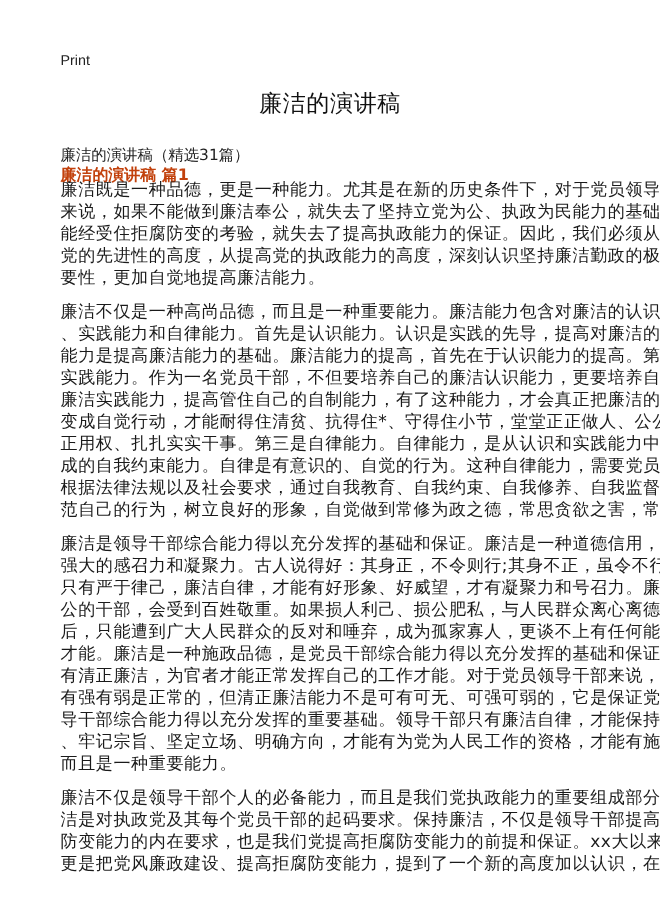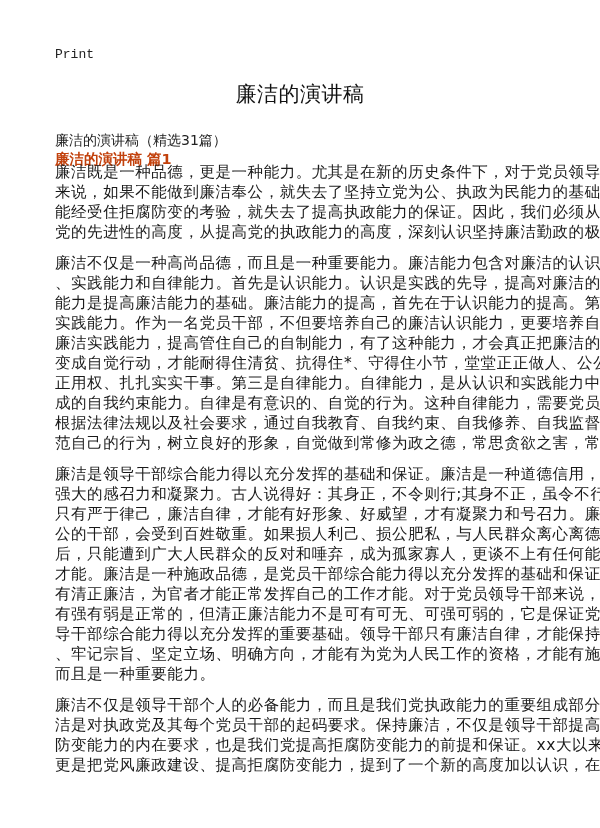--- a/index.html
+++ b/index.html
@@ -9,21 +9,21 @@
       background: #ffffff;
       color: #111111;
       font-family: "DejaVu Sans", sans-serif;
       overflow: hidden;
       position: relative;
     }
     .print-label {
       position: absolute;
       left: 55px;
       top: 47px;
-      font-family: Liberation Mono, monospace;
+      font-family: Liberation Sans, sans-serif;
       font-size: 13px;
       color: #222;
     }
     .doc-title {
       position: absolute;
       left: 0;
       width: 600px;
       top: 80px;
       text-align: center;
       font-size: 21px;
@@ -72,20 +72,21 @@
 <div class="doc-subtitle">廉洁的演讲稿（精选31篇）</div>
 
 <div class="section-heading">廉洁的演讲稿 篇1</div>
 
 <div class="body" id="doc-body" style="top:162px;">
     <p class="para">
       <span class="line">廉洁既是一种品德，更是一种能力。尤其是在新的历史条件下，对于党员领导干部</span>
       <span class="line">来说，如果不能做到廉洁奉公，就失去了坚持立党为公、执政为民能力的基础;不</span>
       <span class="line">能经受住拒腐防变的考验，就失去了提高执政能力的保证。因此，我们必须从保持</span>
       <span class="line">党的先进性的高度，从提高党的执政能力的高度，深刻认识坚持廉洁勤政的极端重</span>
+      <span class="line">要性，更加自觉地提高廉洁能力。</span>
     </p>
     <p class="para">
       <span class="line">廉洁不仅是一种高尚品德，而且是一种重要能力。廉洁能力包含对廉洁的认识能力</span>
       <span class="line">、实践能力和自律能力。首先是认识能力。认识是实践的先导，提高对廉洁的认识</span>
       <span class="line">能力是提高廉洁能力的基础。廉洁能力的提高，首先在于认识能力的提高。第二是</span>
       <span class="line">实践能力。作为一名党员干部，不但要培养自己的廉洁认识能力，更要培养自己的</span>
       <span class="line">廉洁实践能力，提高管住自己的自制能力，有了这种能力，才会真正把廉洁的要求</span>
       <span class="line">变成自觉行动，才能耐得住清贫、抗得住*、守得住小节，堂堂正正做人、公公正</span>
       <span class="line">正用权、扎扎实实干事。第三是自律能力。自律能力，是从认识和实践能力中升华</span>
       <span class="line">成的自我约束能力。自律是有意识的、自觉的行为。这种自律能力，需要党员干部</span>

